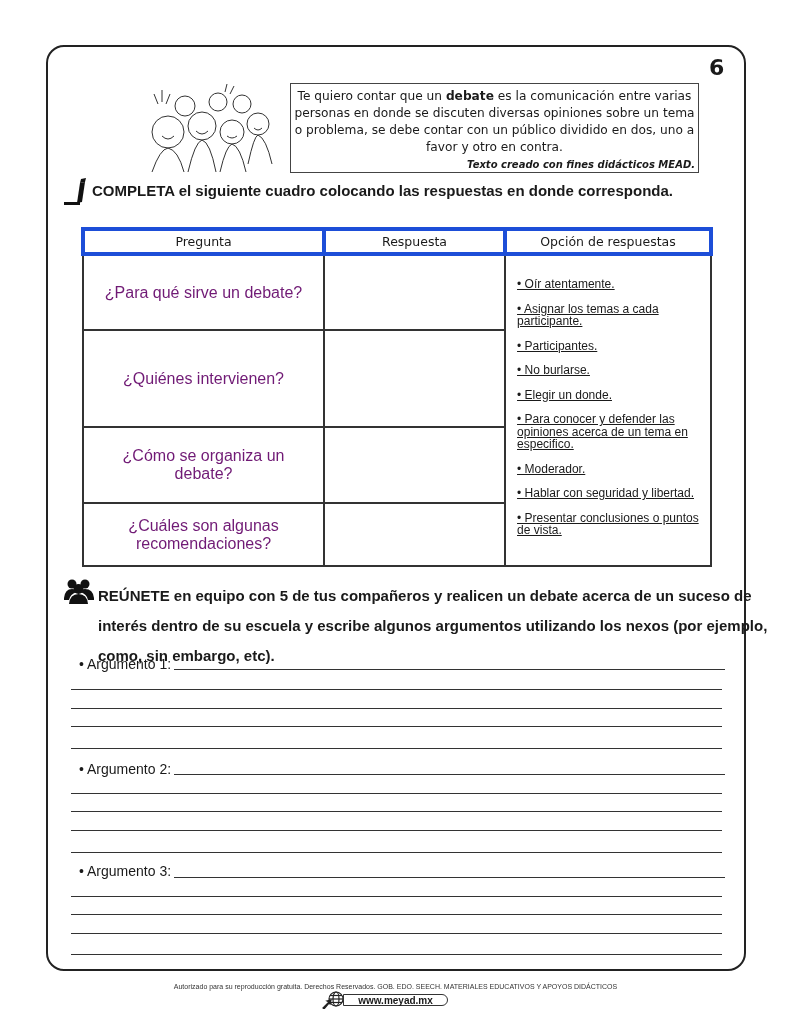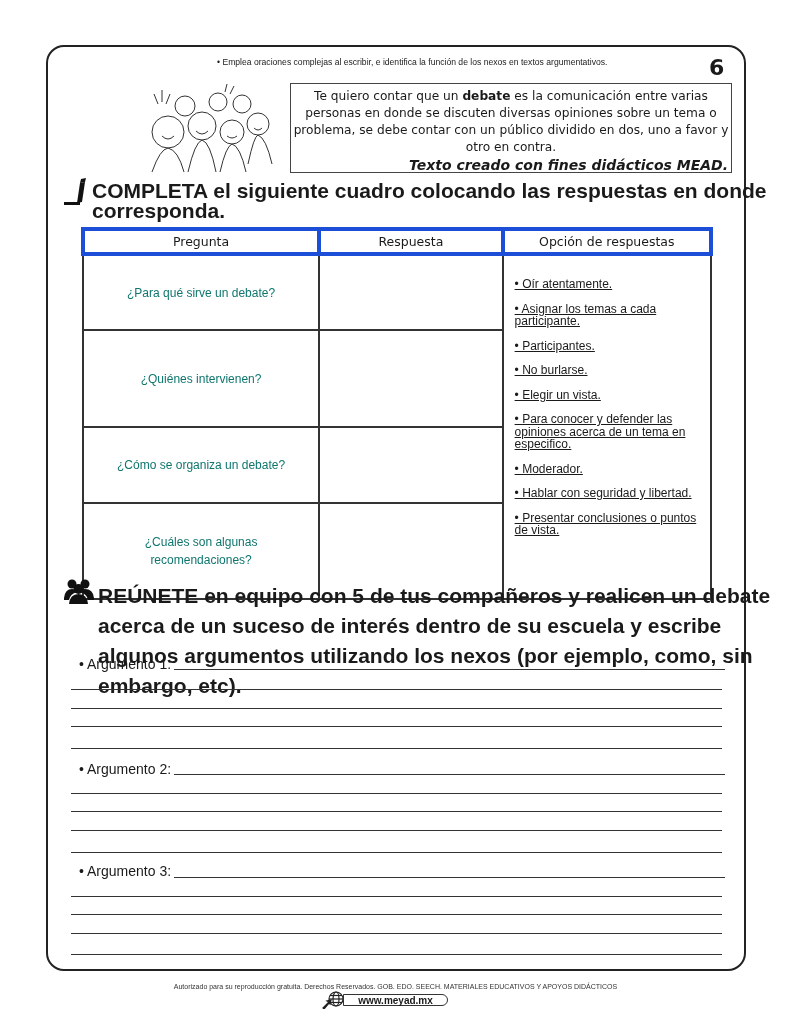--- a/index.html
+++ b/index.html
@@ -3,50 +3,49 @@
 <meta charset="utf-8">
 <style>
   html, body { margin: 0; padding: 0; background: #ffffff; }
   body { width: 791px; height: 1024px; position: relative; overflow: hidden; font-family: "Liberation Sans", sans-serif; color: #1a1a1a; }
   .frame { position: absolute; left: 46px; top: 45px; width: 700px; height: 926px; border: 2.5px solid #222; border-radius: 18px; box-sizing: border-box; }
   .aprend { position: absolute; left: 66px; top: 57px; font-size: 8.6px; line-height: 11.5px; }
   .aprend .lbl { font-weight: bold; }
   .aprend .row2 { padding-left: 151px; }
   .pagenum { position: absolute; left: 709px; top: 55px; font-size: 22px; font-weight: bold; font-family: "DejaVu Sans", sans-serif; }
   .kids { position: absolute; left: 140px; top: 84px; width: 140px; height: 90px; }
-  .infobox { position: absolute; left: 290px; top: 83px; width: 442px; height: 90px; border: 1.5px solid #444; box-sizing: border-box; font-family: "DejaVu Sans", sans-serif; font-size: 12.2px; line-height: 17px; text-align: center; padding-top: 4px; }
+  .infobox { position: absolute; left: 290px; top: 83px; width: 409px; height: 90px; border: 1.5px solid #444; box-sizing: border-box; font-family: "DejaVu Sans", sans-serif; font-size: 12.2px; line-height: 17px; text-align: center; padding-top: 4px; }
   .infobox b { font-weight: bold; }
-  .infobox .credit { position: absolute; right: 3px; bottom: 2px; font-size: 14px; font-style: italic; font-weight: bold; line-height: 10px; }
-  .instr { position: absolute; left: 92px; font-size: 21px; font-weight: bold; line-height: 20px; }
+  .infobox .credit { position: absolute; right: 3px; bottom: 2px; font-size: 10px; font-style: italic; font-weight: bold; line-height: 10px; }
+  .instr { position: absolute; left: 92px; font-size: 15px; font-weight: bold; line-height: 20px; }
   .instr1 { top: 181px; }
   .instr2 { top: 581px; left: 98px; line-height: 30px; }
   .instr .rest { font-weight: bold; }
   .pencil { position: absolute; left: 63px; top: 178px; width: 30px; height: 28px; }
   .people { position: absolute; left: 64px; top: 578px; width: 30px; height: 26px; }
   table.tbl { position: absolute; left: 81px; top: 227px; width: 632px; border-collapse: collapse; font-size: 13px; }
   .tbl th { border: 4px solid #1d4ed8; height: 21px; font-family: "DejaVu Sans", sans-serif; font-weight: normal; font-size: 12.5px; padding: 0; }
   .tbl td { border: 2px solid #333; padding: 0; vertical-align: middle; }
-  .tbl td.q { width: 210px; text-align: center; font-size: 12px; line-height: 18px; color: #0f766e; }
+  .tbl td.q { width: 210px; text-align: center; font-size: 16px; line-height: 18px; color: #701a75; }
   .tbl td.r { width: 207px; }
   .tbl td.opt { width: 213px; vertical-align: top; font-size: 12px; line-height: 12.5px; padding: 22px 8px 4px 11px; }
   .opt p { margin: 0 0 12px 0; text-decoration: underline; }
   .opt p:last-child { margin-bottom: 16px; }
   .arg-label { position: absolute; left: 79px; font-size: 14px; }
   .line { position: absolute; height: 0; border-top: 1.5px solid #333; }
   .footer { position: absolute; left: 0; width: 791px; text-align: center; font-size: 7px; top: 983px; color: #333; }
   .url { position: absolute; left: 343px; top: 994px; width: 105px; height: 12px; border: 1.3px solid #333; border-radius: 0 7px 7px 0; font-size: 10px; font-weight: bold; text-align: center; line-height: 12px; box-sizing: border-box; }
   .globe { position: absolute; left: 322px; top: 991px; width: 22px; height: 18px; }
 </style>
 </head>
 <body>
 
 <div class="frame"></div>
 
 <div class="aprend">
-  <div class="row2">• Emplea oraciones complejas al escribir, e identifica la función de los nexos en textos argumentativos.</div>
 </div>
 <div class="pagenum">6</div>
 
 <svg class="kids" viewBox="0 0 140 90" fill="none" stroke="#333" stroke-width="1">
   <circle cx="28" cy="48" r="16"></circle>
     <circle cx="62" cy="42" r="14"></circle>
     <circle cx="92" cy="48" r="12"></circle>
     <circle cx="118" cy="40" r="11"></circle>
   <circle cx="45" cy="22" r="10"></circle>
     <circle cx="78" cy="18" r="9"></circle>
@@ -87,36 +86,36 @@
   </thead>
   <tbody>
     <tr style="height:76px">
       <td class="q">¿Para qué sirve un debate?</td>
       <td class="r"></td>
       <td class="opt" rowspan="4">
         <p>• Oír atentamente.</p>
         <p>• Asignar los temas a cada participante.</p>
         <p>• Participantes.</p>
         <p>• No burlarse.</p>
-        <p>• Elegir un vista.</p>
+        <p>• Elegir un donde.</p>
         <p>• Para conocer y defender las opiniones acerca de un tema en especifico.</p>
         <p>• Moderador.</p>
         <p>• Hablar con seguridad y libertad.</p>
         <p>• Presentar conclusiones o puntos de vista.</p>
       </td>
     </tr>
     <tr style="height:97px">
       <td class="q">¿Quiénes intervienen?</td>
       <td class="r"></td>
     </tr>
     <tr style="height:76px">
       <td class="q" style="padding:0 22px">¿Cómo se organiza un debate?</td>
       <td class="r"></td>
     </tr>
-    <tr style="height:96px">
+    <tr style="height:63px">
       <td class="q" style="padding:0 22px">¿Cuáles son algunas recomendaciones?</td>
       <td class="r"></td>
     </tr>
   </tbody>
 </table>
 
 <svg class="people" viewBox="0 0 30 26" fill="#111">
   <circle cx="8" cy="6" r="4.5"></circle>
     <circle cx="21" cy="6" r="4.5"></circle>
     <circle cx="14.5" cy="11" r="5"></circle>

